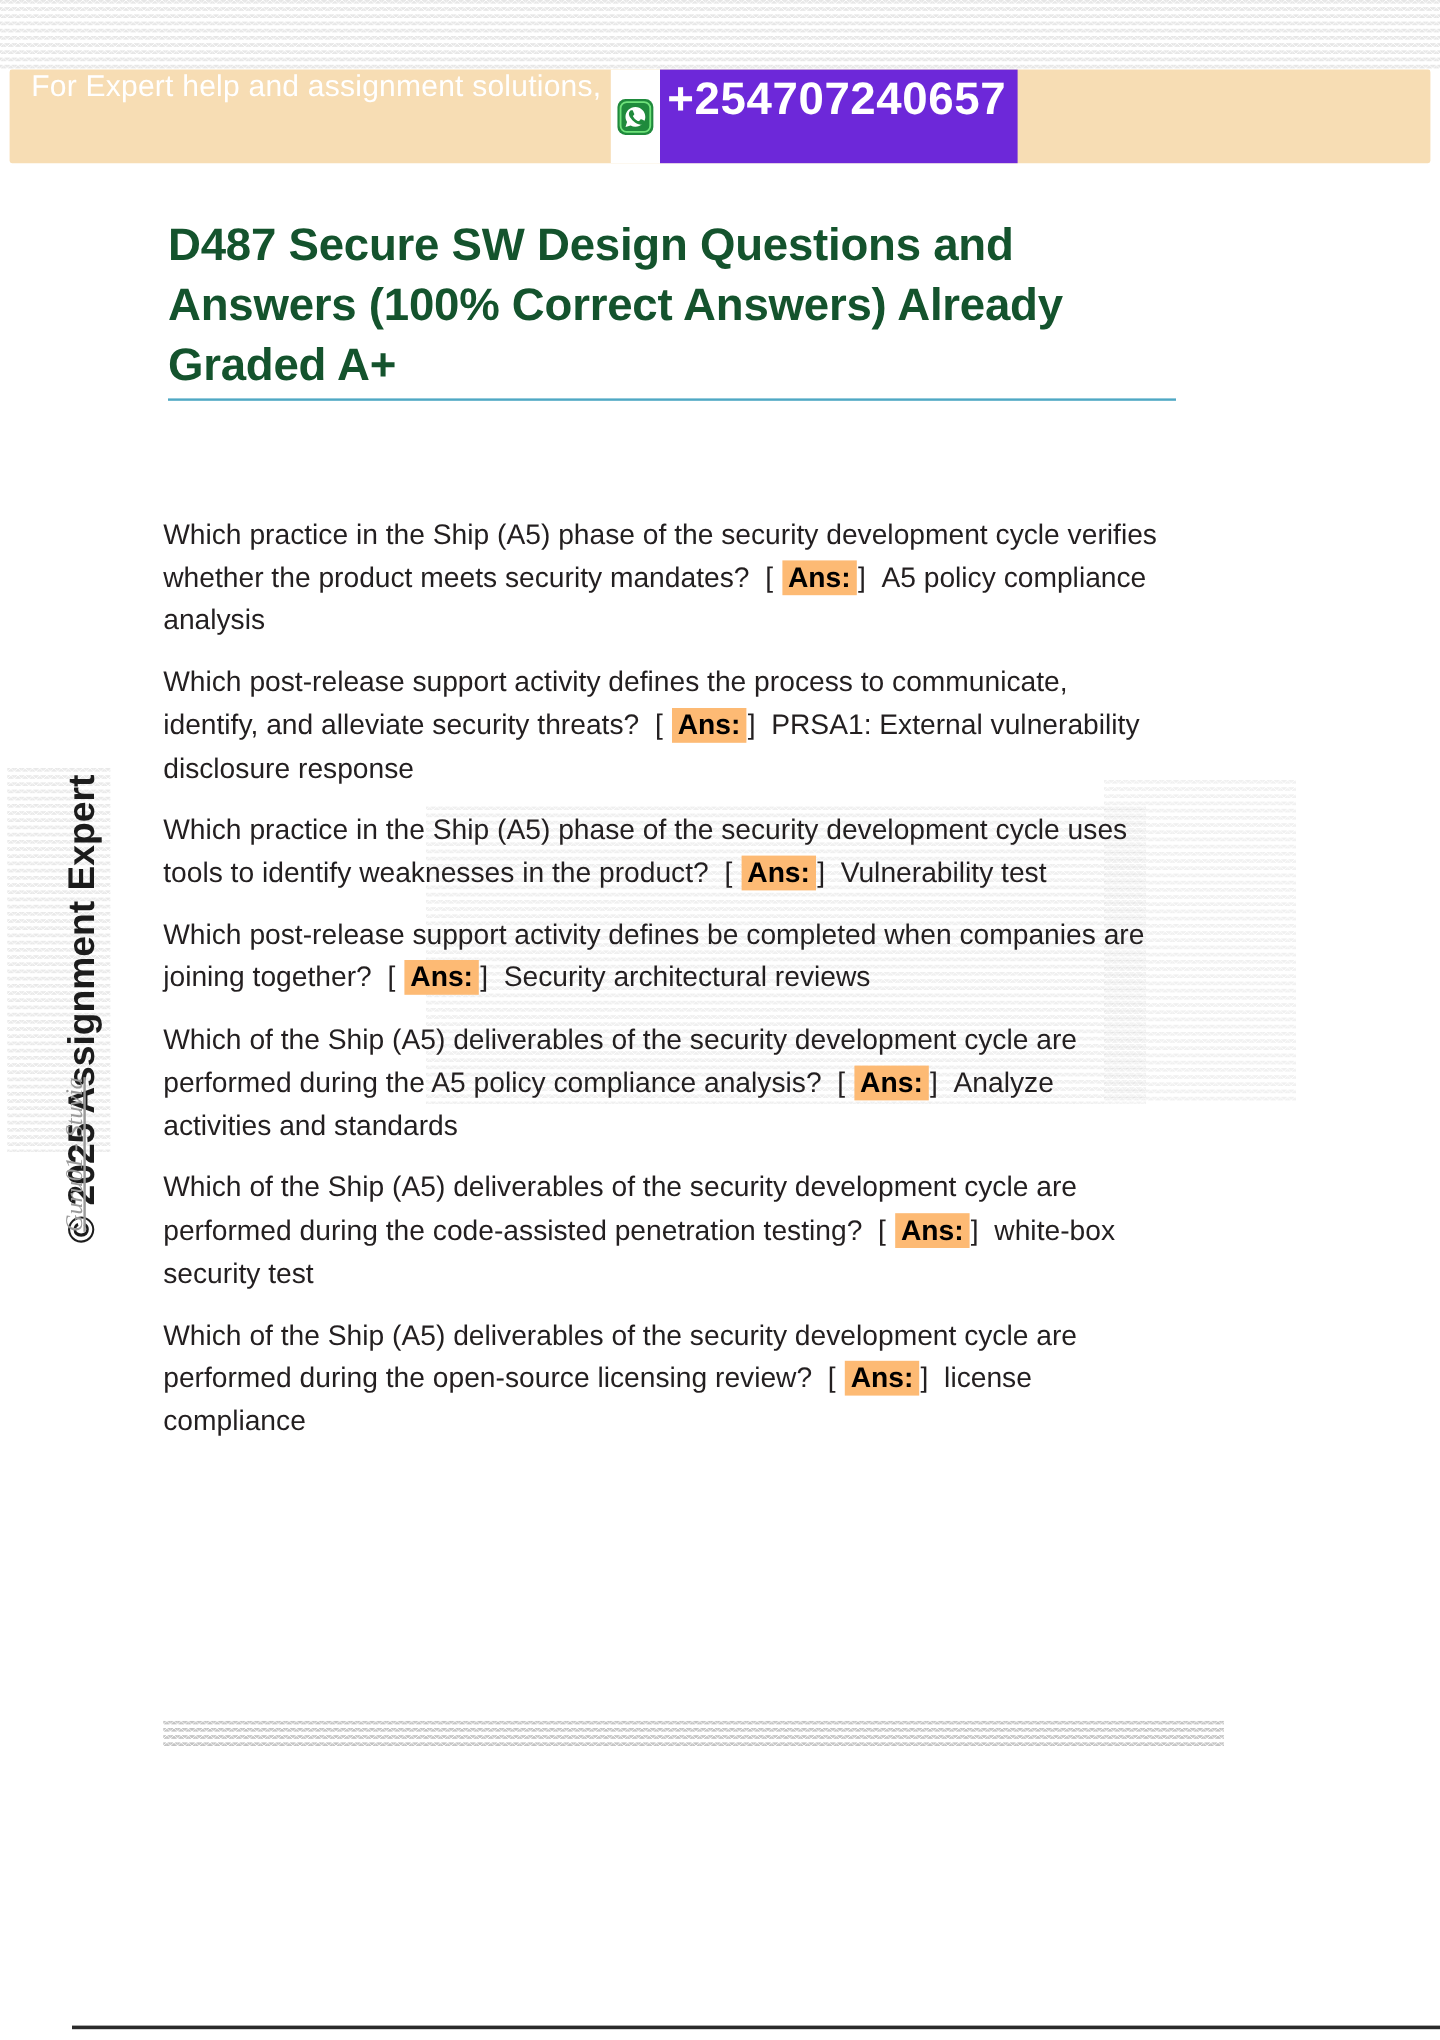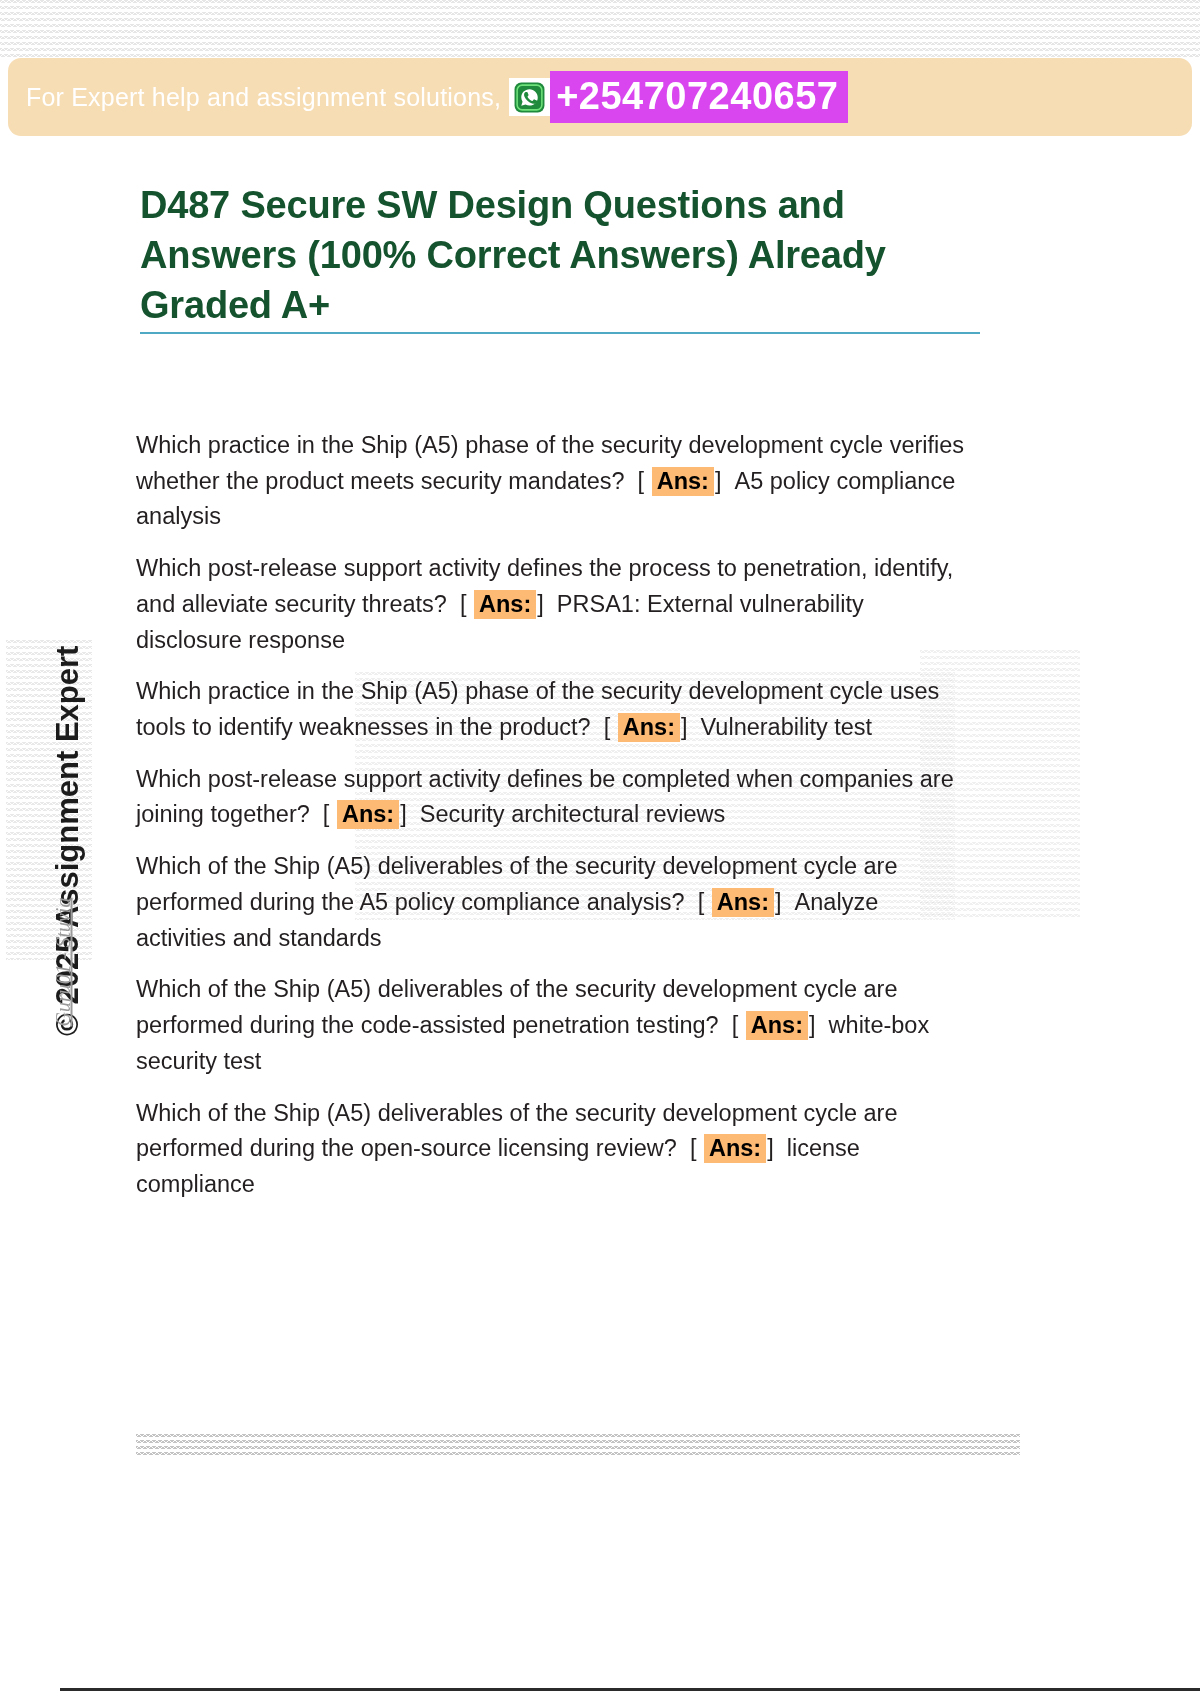--- a/index.html
+++ b/index.html
@@ -46,23 +46,22 @@
   }
 
   
   #promo-banner {
     position: absolute;
     left: 8px;
     top: 58px;
     width: 1184px;
     height: 78px;
     background: #f7ddb4;
-    border-radius: 13px;
+    border-radius: 2px;
     display: flex;
-    align-items: center;
     box-sizing: border-box;
     padding-left: 18px;
   }
   #promo-text {
     font-size: 25px;
     color: #ffffff;
     letter-spacing: 0.2px;
     white-space: nowrap;
     font-family: "Liberation Sans", sans-serif;
   }
@@ -71,21 +70,21 @@
     background: #ffffff;
     padding: 3px 4px 2px 4px;
     display: flex;
     align-items: center;
   }
   #whatsapp-icon {
     width: 33px; height: 33px;
     display: block;
   }
   #promo-phone {
-    background: #d946ef;
+    background: #6d28d9;
     color: #ffffff;
     font-size: 38px;
     font-weight: bold;
     line-height: 1;
     padding: 6px 10px 8px 6px;
     letter-spacing: 0.5px;
     white-space: nowrap;
     font-family: "Liberation Sans", sans-serif;
   }
 
@@ -247,21 +246,21 @@
   <div id="sidebar">
     <div id="sidebar-copyright">© 2025 Assignment Expert</div>
     <div id="sidebar-source">Guru01 - Stuvia</div>
   </div>
 
   <div id="body-watermark" class="zigzag"></div>
   <div id="body-watermark-2" class="zigzag"></div>
 
   <div id="qa-list">
       <div class="qa-item"><span>Which practice in the Ship (A5) phase of the security development cycle verifies whether the product meets security mandates?</span>&nbsp;&nbsp;<span class="brk">[</span>&nbsp;<span class="ans-tag">Ans:</span><span class="brk">]</span>&nbsp;&nbsp;<span>A5 policy compliance analysis</span></div>
-      <div class="qa-item"><span>Which post-release support activity defines the process to penetration, identify, and alleviate security threats?</span>&nbsp;&nbsp;<span class="brk">[</span>&nbsp;<span class="ans-tag">Ans:</span><span class="brk">]</span>&nbsp;&nbsp;<span>PRSA1: External vulnerability disclosure response</span></div>
+      <div class="qa-item"><span>Which post-release support activity defines the process to communicate, identify, and alleviate security threats?</span>&nbsp;&nbsp;<span class="brk">[</span>&nbsp;<span class="ans-tag">Ans:</span><span class="brk">]</span>&nbsp;&nbsp;<span>PRSA1: External vulnerability disclosure response</span></div>
       <div class="qa-item"><span>Which practice in the Ship (A5) phase of the security development cycle uses tools to identify weaknesses in the product?</span>&nbsp;&nbsp;<span class="brk">[</span>&nbsp;<span class="ans-tag">Ans:</span><span class="brk">]</span>&nbsp;&nbsp;<span>Vulnerability test</span></div>
       <div class="qa-item"><span>Which post-release support activity defines be completed when companies are joining together?</span>&nbsp;&nbsp;<span class="brk">[</span>&nbsp;<span class="ans-tag">Ans:</span><span class="brk">]</span>&nbsp;&nbsp;<span>Security architectural reviews</span></div>
       <div class="qa-item"><span>Which of the Ship (A5) deliverables of the security development cycle are performed during the A5 policy compliance analysis?</span>&nbsp;&nbsp;<span class="brk">[</span>&nbsp;<span class="ans-tag">Ans:</span><span class="brk">]</span>&nbsp;&nbsp;<span>Analyze activities and standards</span></div>
       <div class="qa-item"><span>Which of the Ship (A5) deliverables of the security development cycle are performed during the code-assisted penetration testing?</span>&nbsp;&nbsp;<span class="brk">[</span>&nbsp;<span class="ans-tag">Ans:</span><span class="brk">]</span>&nbsp;&nbsp;<span>white-box security test</span></div>
       <div class="qa-item"><span>Which of the Ship (A5) deliverables of the security development cycle are performed during the open-source licensing review?</span>&nbsp;&nbsp;<span class="brk">[</span>&nbsp;<span class="ans-tag">Ans:</span><span class="brk">]</span>&nbsp;&nbsp;<span>license compliance</span></div>
     </div>
 
   <div id="bottom-band" class="zigzag"></div>
 
   <div id="bottom-rule"></div>

